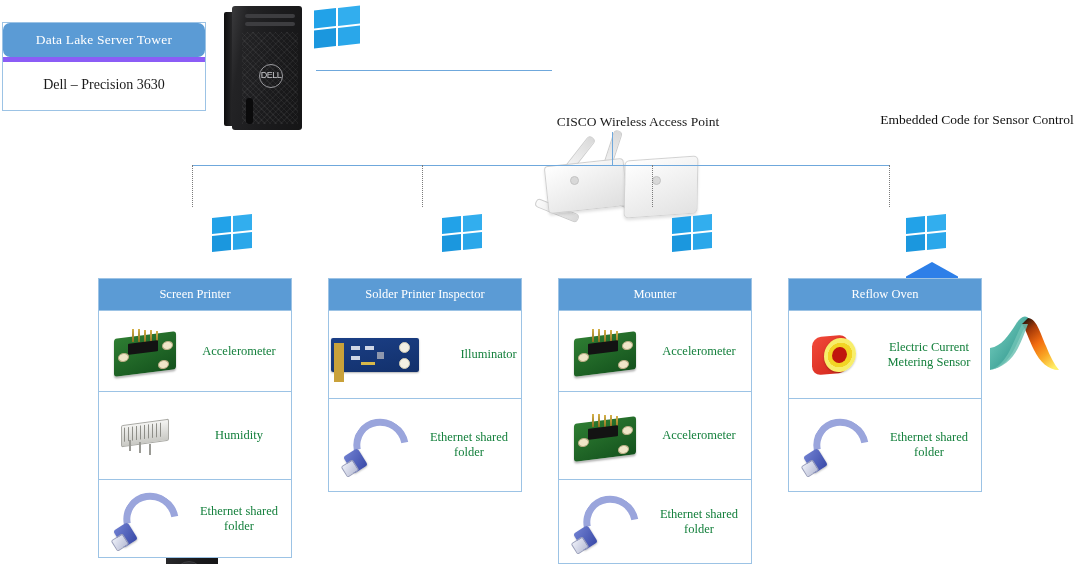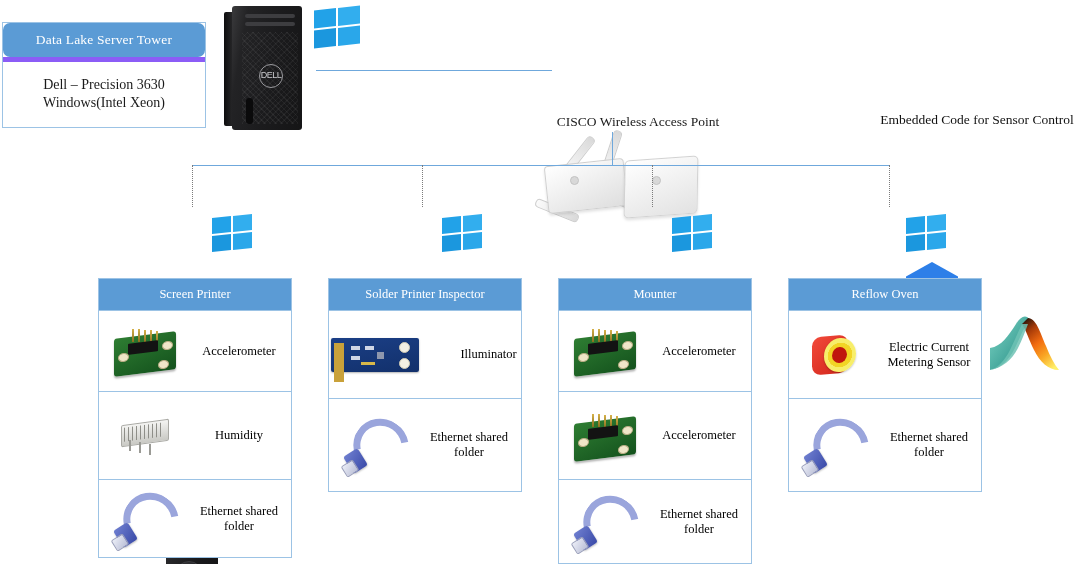--- a/index.html
+++ b/index.html
@@ -66,21 +66,21 @@
   .station .row{
     display:flex;align-items:center;
     border-top:1px solid #9CC3E5;
     box-sizing:border-box;
   }
   .station .row .thumb{
     width:92px;flex:0 0 92px;
     display:flex;align-items:center;justify-content:center;
   }
   .station .row .lbl{
-    flex:1;text-align:center;font-size:12.5px;color:#000000;
+    flex:1;text-align:center;font-size:12.5px;color:#15803d;
     line-height:1.2;padding-right:4px;
   }
 
   
   .tower{position:relative;width:86px;height:124px;}
   .tower .case{
     position:absolute;left:8px;top:0;width:70px;height:124px;
     background:linear-gradient(100deg,#3a3a3c 0%,#232325 18%,#1b1b1d 55%,#151516 100%);
     border-radius:3px;
   }
@@ -278,21 +278,20 @@
 </style>
 </head>
 <body>
 
 <div id="stage">
 
   <div class="abs server-card">
     <div class="hdr">Data Lake Server Tower</div>
     <div class="body">
       <div>Dell – Precision 3630</div>
-      <div>Windows(Intel Xeon)</div>
     </div>
   </div>
 
   <div class="abs tower" style="left:224px;top:6px;">
     <div class="side"></div>
     <div class="case">
       <div class="bay" style="top:8px;"></div>
       <div class="bay" style="top:16px;"></div>
       <div class="mesh"></div>
       <div class="dell">DELL</div>

